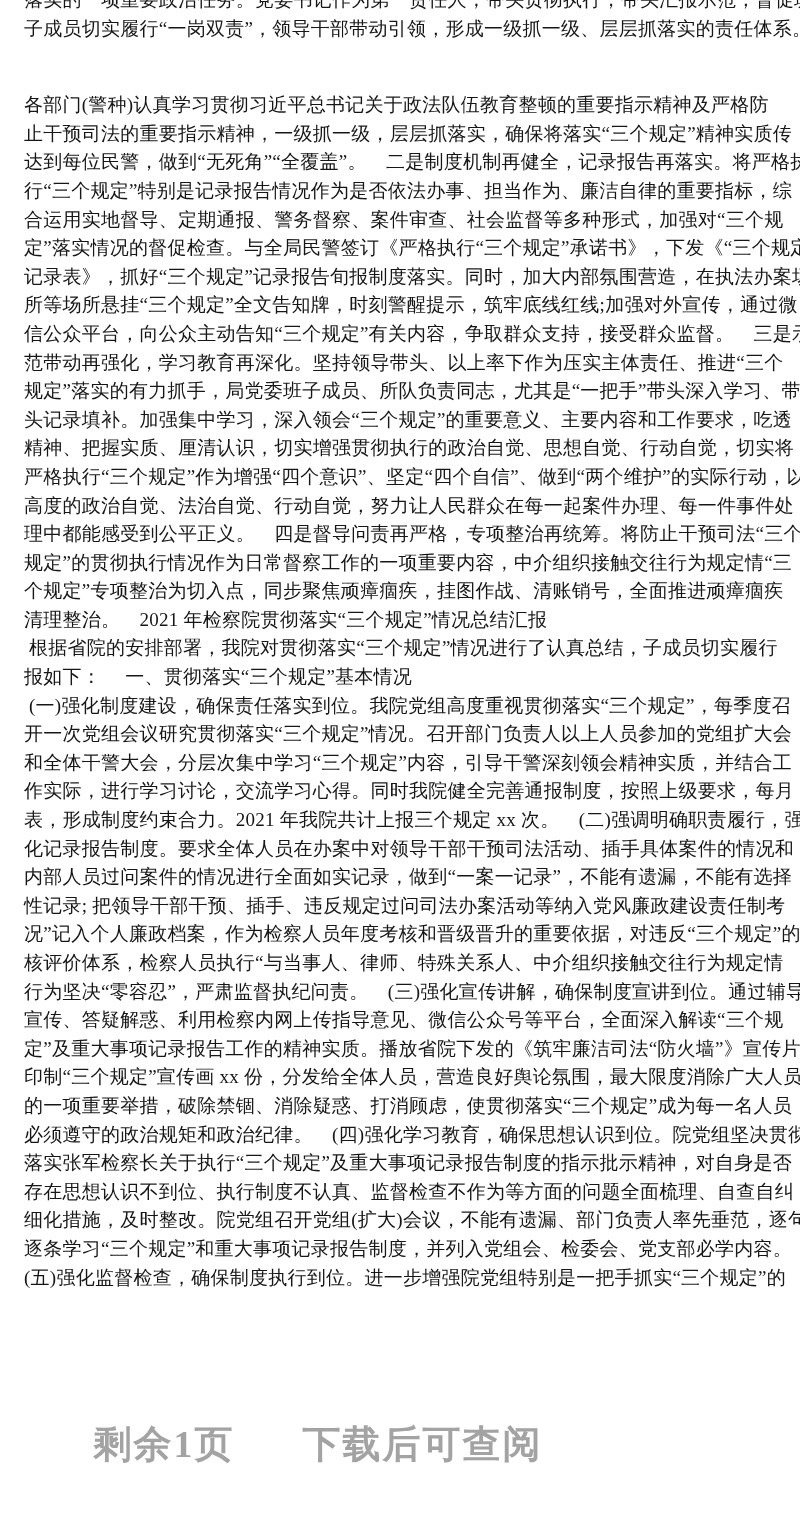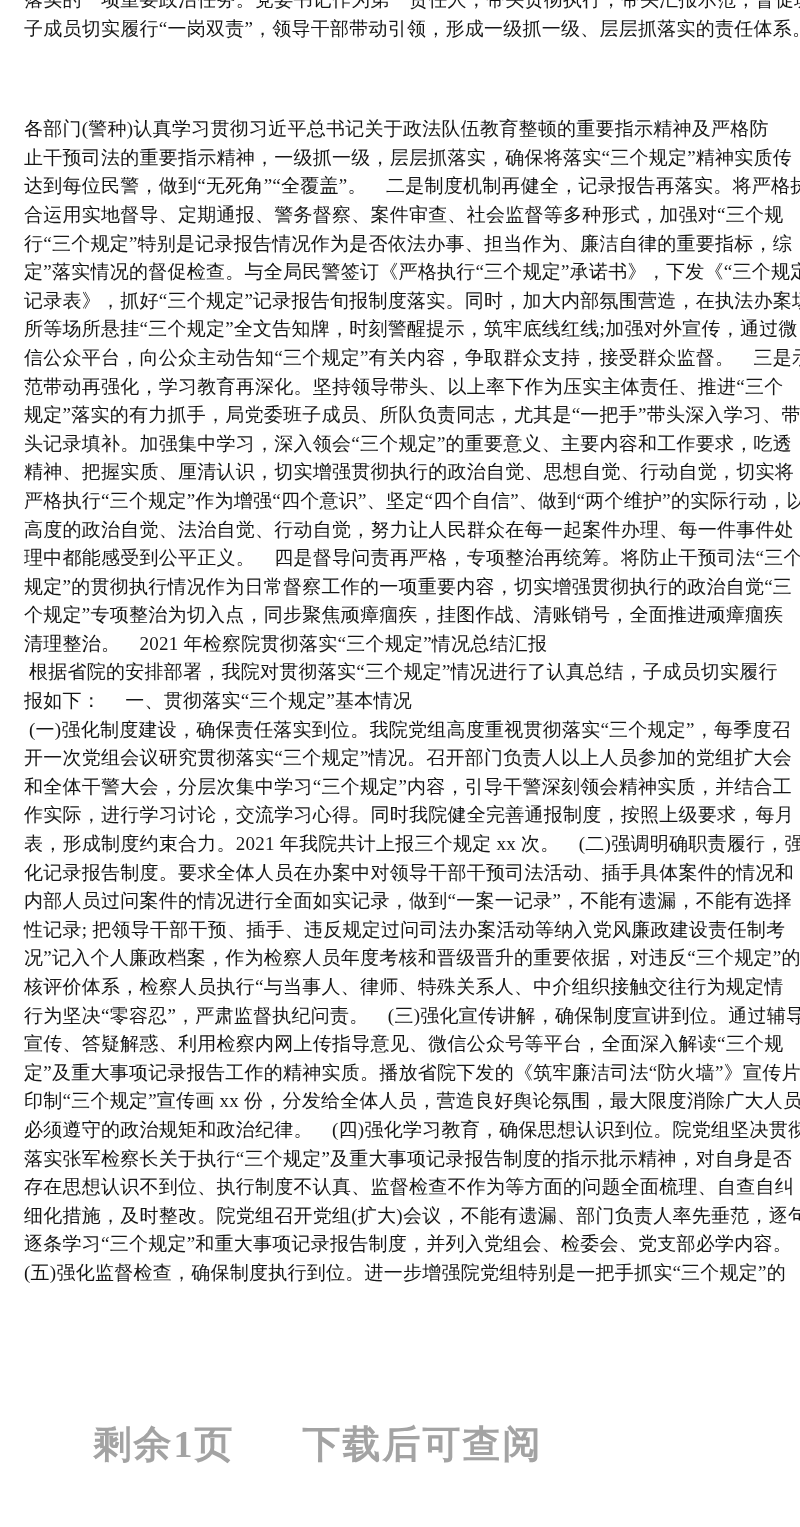--- a/index.html
+++ b/index.html
@@ -25,21 +25,21 @@
     font-size: 19px;
     line-height: 28.6px;
     letter-spacing: 0.25px;
   }
   .line {
     white-space: pre;
     height: 28.6px;
     overflow: visible;
   }
   .line.para-gap {
-    margin-top: 72px;
+    margin-top: 48px;
   }
   .footer-banner {
     position: absolute;
     top: 1418px;
     left: 0;
     width: 636px;
     text-align: center;
     color: #a3a3a3;
     font-size: 38px;
     font-weight: bold;
@@ -54,52 +54,53 @@
 </head>
 <body>
 
 <div class="page">
   <div class="doc-text">
       <div class="line">落实的一项重要政治任务。党委书记作为第一责任人，带头贯彻执行，带头汇报示范，督促班</div>
       <div class="line">子成员切实履行“一岗双责”，领导干部带动引领，形成一级抓一级、层层抓落实的责任体系。</div>
       <div class="line para-gap">各部门(警种)认真学习贯彻习近平总书记关于政法队伍教育整顿的重要指示精神及严格防</div>
       <div class="line">止干预司法的重要指示精神，一级抓一级，层层抓落实，确保将落实“三个规定”精神实质传</div>
       <div class="line">达到每位民警，做到“无死角”“全覆盖”。　二是制度机制再健全，记录报告再落实。将严格执</div>
+      <div class="line">行“三个规定”特别是记录报告情况作为是否依法办事、担当作为、廉洁自律的重要指标，综</div>
       <div class="line">合运用实地督导、定期通报、警务督察、案件审查、社会监督等多种形式，加强对“三个规</div>
-      <div class="line">行“三个规定”特别是记录报告情况作为是否依法办事、担当作为、廉洁自律的重要指标，综</div>
       <div class="line">定”落实情况的督促检查。与全局民警签订《严格执行“三个规定”承诺书》，下发《“三个规定”</div>
       <div class="line">记录表》，抓好“三个规定”记录报告旬报制度落实。同时，加大内部氛围营造，在执法办案场</div>
       <div class="line">所等场所悬挂“三个规定”全文告知牌，时刻警醒提示，筑牢底线红线;加强对外宣传，通过微</div>
       <div class="line">信公众平台，向公众主动告知“三个规定”有关内容，争取群众支持，接受群众监督。　三是示</div>
       <div class="line">范带动再强化，学习教育再深化。坚持领导带头、以上率下作为压实主体责任、推进“三个</div>
       <div class="line">规定”落实的有力抓手，局党委班子成员、所队负责同志，尤其是“一把手”带头深入学习、带</div>
       <div class="line">头记录填补。加强集中学习，深入领会“三个规定”的重要意义、主要内容和工作要求，吃透</div>
       <div class="line">精神、把握实质、厘清认识，切实增强贯彻执行的政治自觉、思想自觉、行动自觉，切实将</div>
       <div class="line">严格执行“三个规定”作为增强“四个意识”、坚定“四个自信”、做到“两个维护”的实际行动，以</div>
       <div class="line">高度的政治自觉、法治自觉、行动自觉，努力让人民群众在每一起案件办理、每一件事件处</div>
       <div class="line">理中都能感受到公平正义。　四是督导问责再严格，专项整治再统筹。将防止干预司法“三个</div>
-      <div class="line">规定”的贯彻执行情况作为日常督察工作的一项重要内容，切实增强贯彻执行的政治自觉“三</div>
+      <div class="line">规定”的贯彻执行情况作为日常督察工作的一项重要内容，中介组织接触交往行为规定情“三</div>
       <div class="line">个规定”专项整治为切入点，同步聚焦顽瘴痼疾，挂图作战、清账销号，全面推进顽瘴痼疾</div>
       <div class="line">清理整治。　2021 年检察院贯彻落实“三个规定”情况总结汇报</div>
       <div class="line"> 根据省院的安排部署，我院对贯彻落实“三个规定”情况进行了认真总结，子成员切实履行</div>
       <div class="line">报如下：　 一、贯彻落实“三个规定”基本情况</div>
       <div class="line"> (一)强化制度建设，确保责任落实到位。我院党组高度重视贯彻落实“三个规定”，每季度召</div>
       <div class="line">开一次党组会议研究贯彻落实“三个规定”情况。召开部门负责人以上人员参加的党组扩大会</div>
       <div class="line">和全体干警大会，分层次集中学习“三个规定”内容，引导干警深刻领会精神实质，并结合工</div>
       <div class="line">作实际，进行学习讨论，交流学习心得。同时我院健全完善通报制度，按照上级要求，每月</div>
       <div class="line">表，形成制度约束合力。2021 年我院共计上报三个规定 xx 次。　(二)强调明确职责履行，强</div>
       <div class="line">化记录报告制度。要求全体人员在办案中对领导干部干预司法活动、插手具体案件的情况和</div>
       <div class="line">内部人员过问案件的情况进行全面如实记录，做到“一案一记录”，不能有遗漏，不能有选择</div>
       <div class="line">性记录; 把领导干部干预、插手、违反规定过问司法办案活动等纳入党风廉政建设责任制考</div>
       <div class="line">况”记入个人廉政档案，作为检察人员年度考核和晋级晋升的重要依据，对违反“三个规定”的</div>
       <div class="line">核评价体系，检察人员执行“与当事人、律师、特殊关系人、中介组织接触交往行为规定情</div>
       <div class="line">行为坚决“零容忍”，严肃监督执纪问责。　(三)强化宣传讲解，确保制度宣讲到位。通过辅导</div>
       <div class="line">宣传、答疑解惑、利用检察内网上传指导意见、微信公众号等平台，全面深入解读“三个规</div>
       <div class="line">定”及重大事项记录报告工作的精神实质。播放省院下发的《筑牢廉洁司法“防火墙”》宣传片，</div>
       <div class="line">印制“三个规定”宣传画 xx 份，分发给全体人员，营造良好舆论氛围，最大限度消除广大人员</div>
+      <div class="line">的一项重要举措，破除禁锢、消除疑惑、打消顾虑，使贯彻落实“三个规定”成为每一名人员</div>
       <div class="line">必须遵守的政治规矩和政治纪律。　(四)强化学习教育，确保思想认识到位。院党组坚决贯彻</div>
       <div class="line">落实张军检察长关于执行“三个规定”及重大事项记录报告制度的指示批示精神，对自身是否</div>
       <div class="line">存在思想认识不到位、执行制度不认真、监督检查不作为等方面的问题全面梳理、自查自纠，</div>
       <div class="line">细化措施，及时整改。院党组召开党组(扩大)会议，不能有遗漏、部门负责人率先垂范，逐句</div>
       <div class="line">逐条学习“三个规定”和重大事项记录报告制度，并列入党组会、检委会、党支部必学内容。</div>
       <div class="line">(五)强化监督检查，确保制度执行到位。进一步增强院党组特别是一把手抓实“三个规定”的</div>
     </div>
 
   <div class="footer-banner">
     <span>剩余1页</span><span class="gap"></span><span>下载后可查阅</span>

